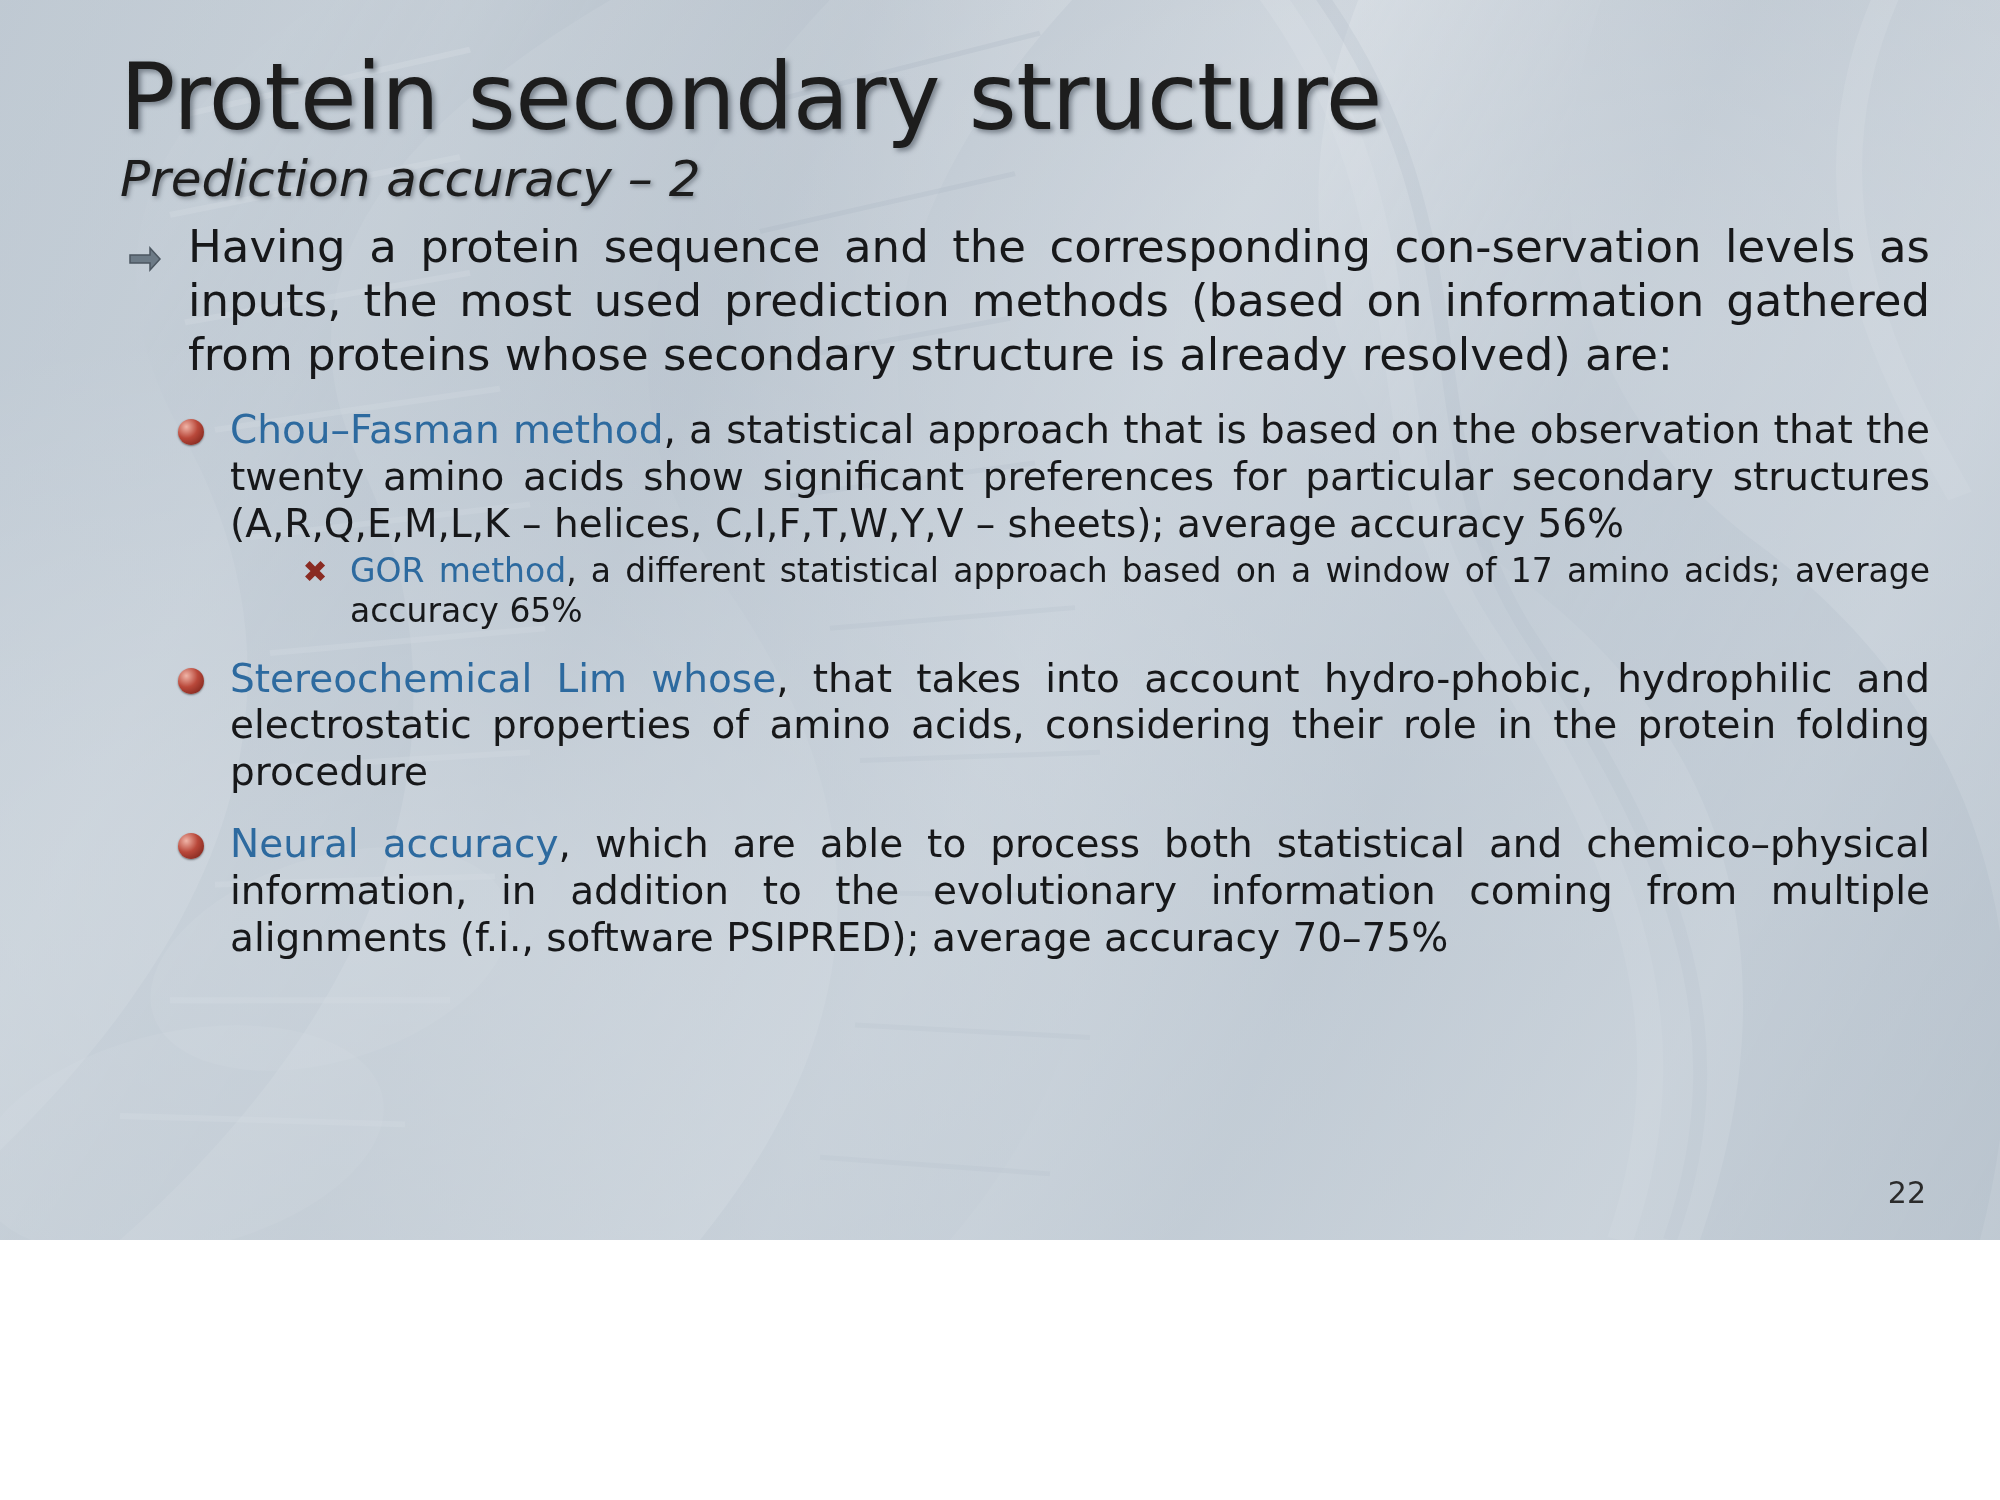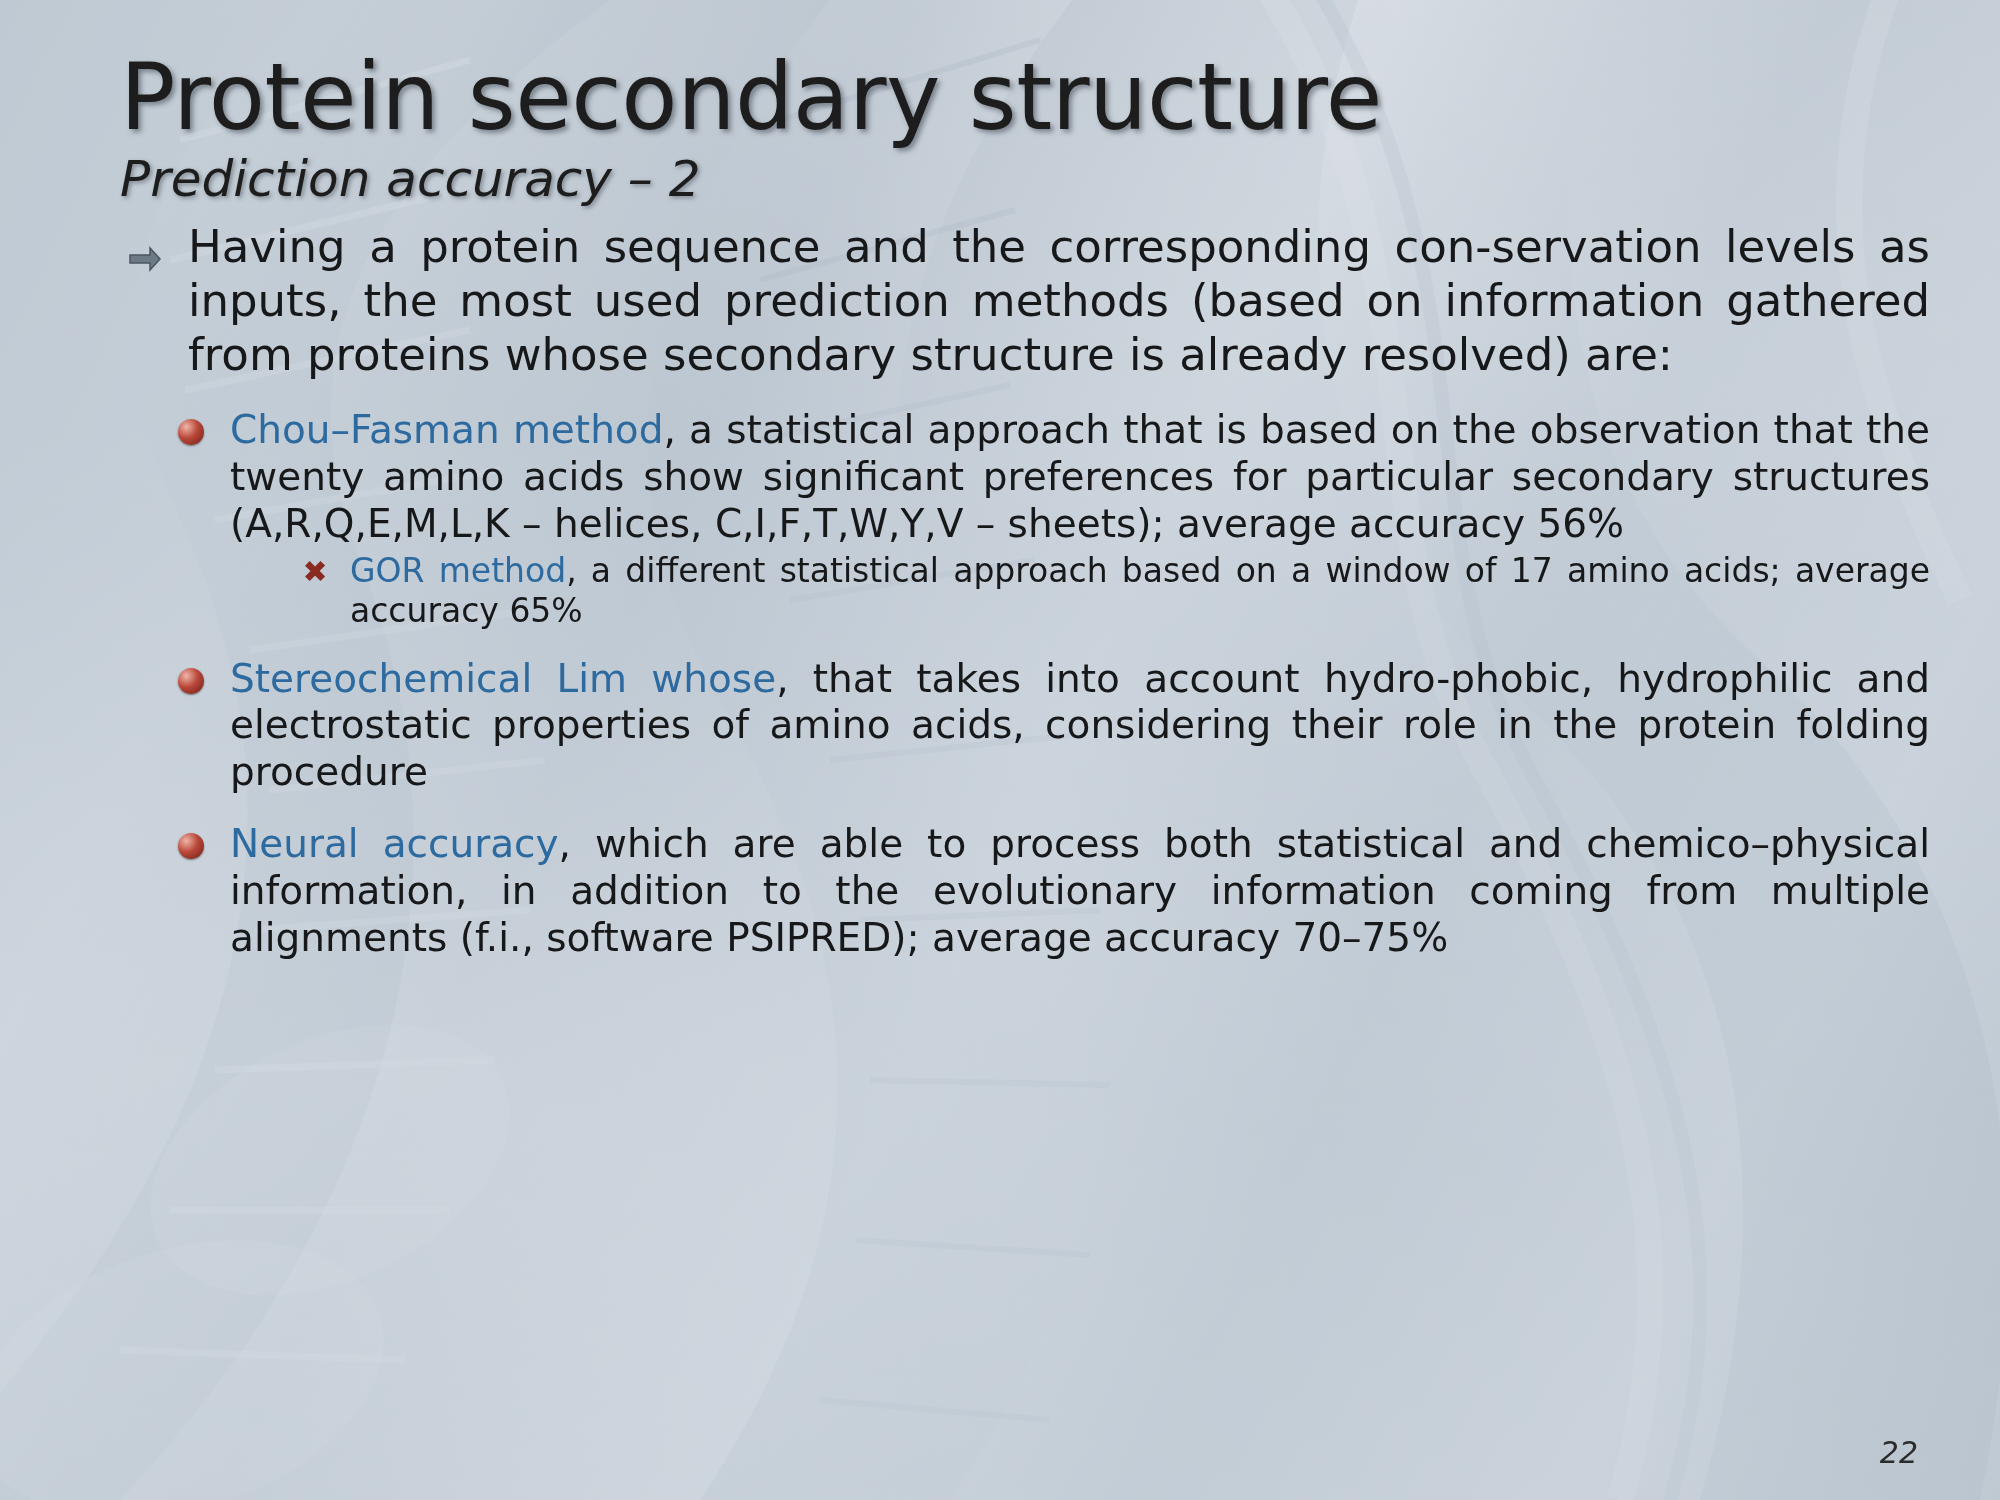--- a/index.html
+++ b/index.html
@@ -9,21 +9,21 @@
   body {
     width: 2000px;
     height: 1500px;
     overflow: hidden;
     font-family: "DejaVu Sans", sans-serif;
   }
 
   .slide {
     position: relative;
     width: 2000px;
-    height: 1500px;
+    height: 1240px;
     box-sizing: border-box;
     background:
       radial-gradient(ellipse at 18% 72%, rgba(255,255,255,0.35) 0%, rgba(255,255,255,0) 45%),
       radial-gradient(ellipse at 78% 25%, rgba(255,255,255,0.28) 0%, rgba(255,255,255,0) 50%),
       linear-gradient(115deg, #b7c2cc 0%, #c3ccd4 18%, #aeb9c4 34%, #c8d0d8 52%, #b2bdc8 68%, #c6ced6 84%, #aab5c0 100%);
       overflow: hidden;
   }
 
   
   .bg-art {
@@ -133,26 +133,25 @@
     line-height: 26px;
     text-align: center;
   }
 
   .hl {
     color: #2d6a9f;
   }
 
   .page-number {
     position: absolute;
-    right: 82px;
+    right: 74px;
     bottom: 30px;
     font-size: 30px;
     color: #2b2b2b;
     z-index: 4;
-    font-style: italic;
   }
 
   .dot-bullet {
     display: block;
     width: 100%;
     height: 100%;
     border-radius: 50%;
     background: radial-gradient(circle at 32% 30%, #f0b5a8 0%, #b9483a 45%, #6d1c14 100%);
     box-shadow: 0 1px 2px rgba(0,0,0,0.45);
   }

